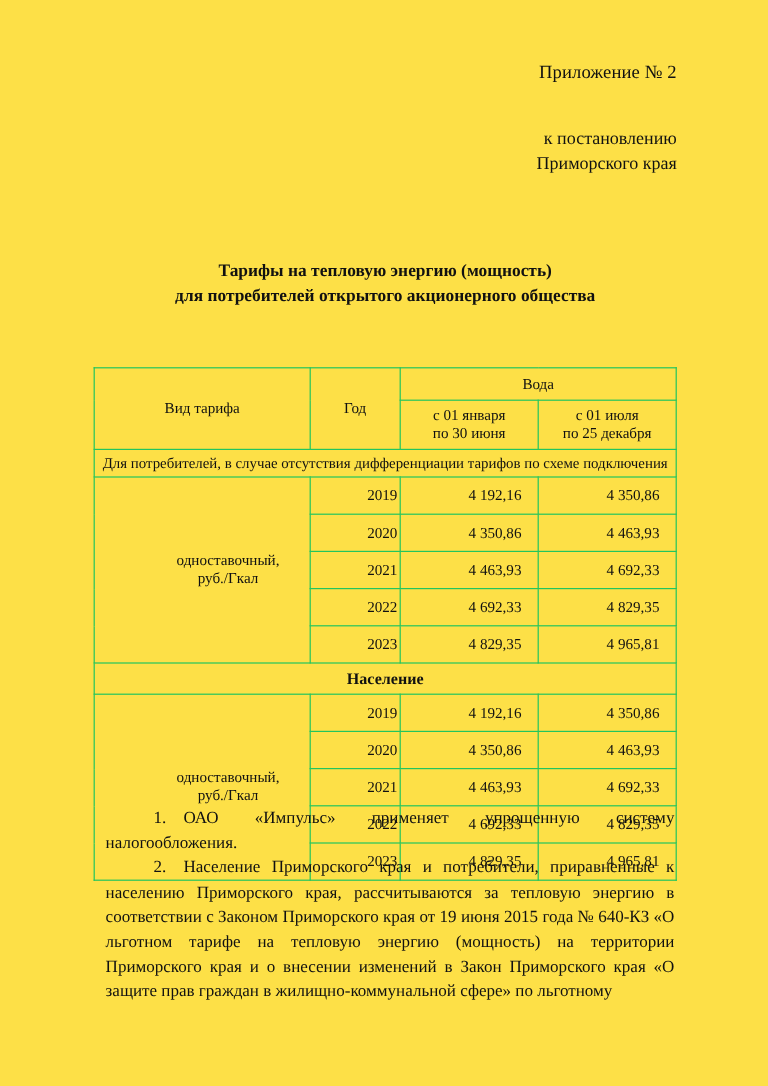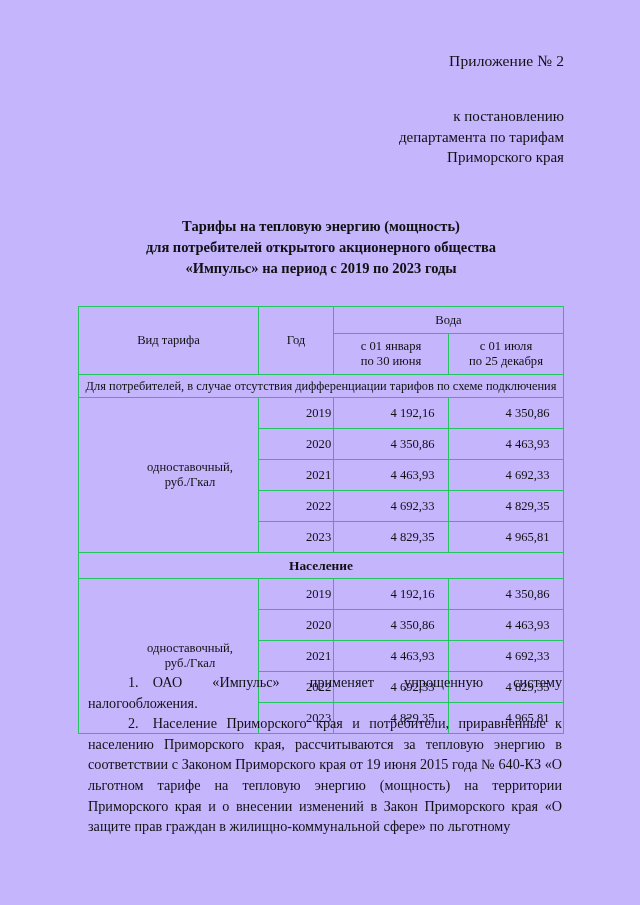--- a/index.html
+++ b/index.html
@@ -11,21 +11,21 @@
     width: 640px;
     height: 905px;
     position: relative;
     font-family: "Liberation Serif", "DejaVu Serif", serif;
     color: #111111;
     overflow: hidden;
   }
   .page {
     position: absolute;
     inset: 0;
-    background: #c4b5fd;
+    background: #fde047;
   }
 
   
   .appendix-title {
     position: absolute;
     top: 52px;
     left: 0;
     right: 76px;
     text-align: right;
     font-size: 15.5px;
@@ -116,28 +116,26 @@
 </style>
 </head>
 <body>
 
 <div class="page">
 
   <div class="appendix-title">Приложение № 2</div>
 
   <div class="decree-block">
     <div>к постановлению</div>
-    <div>департамента по тарифам</div>
     <div>Приморского края</div>
   </div>
 
   <div class="doc-title">
     <div>Тарифы на тепловую энергию (мощность)</div>
     <div>для потребителей открытого акционерного общества</div>
-    <div>«Импульс» на период с 2019 по 2023 годы</div>
   </div>
 
   <table class="tariff-table">
     <colgroup>
       <col class="col-kind">
         <col class="col-year">
         <col class="col-half">
         <col class="col-half">
     </colgroup>
     <thead>

